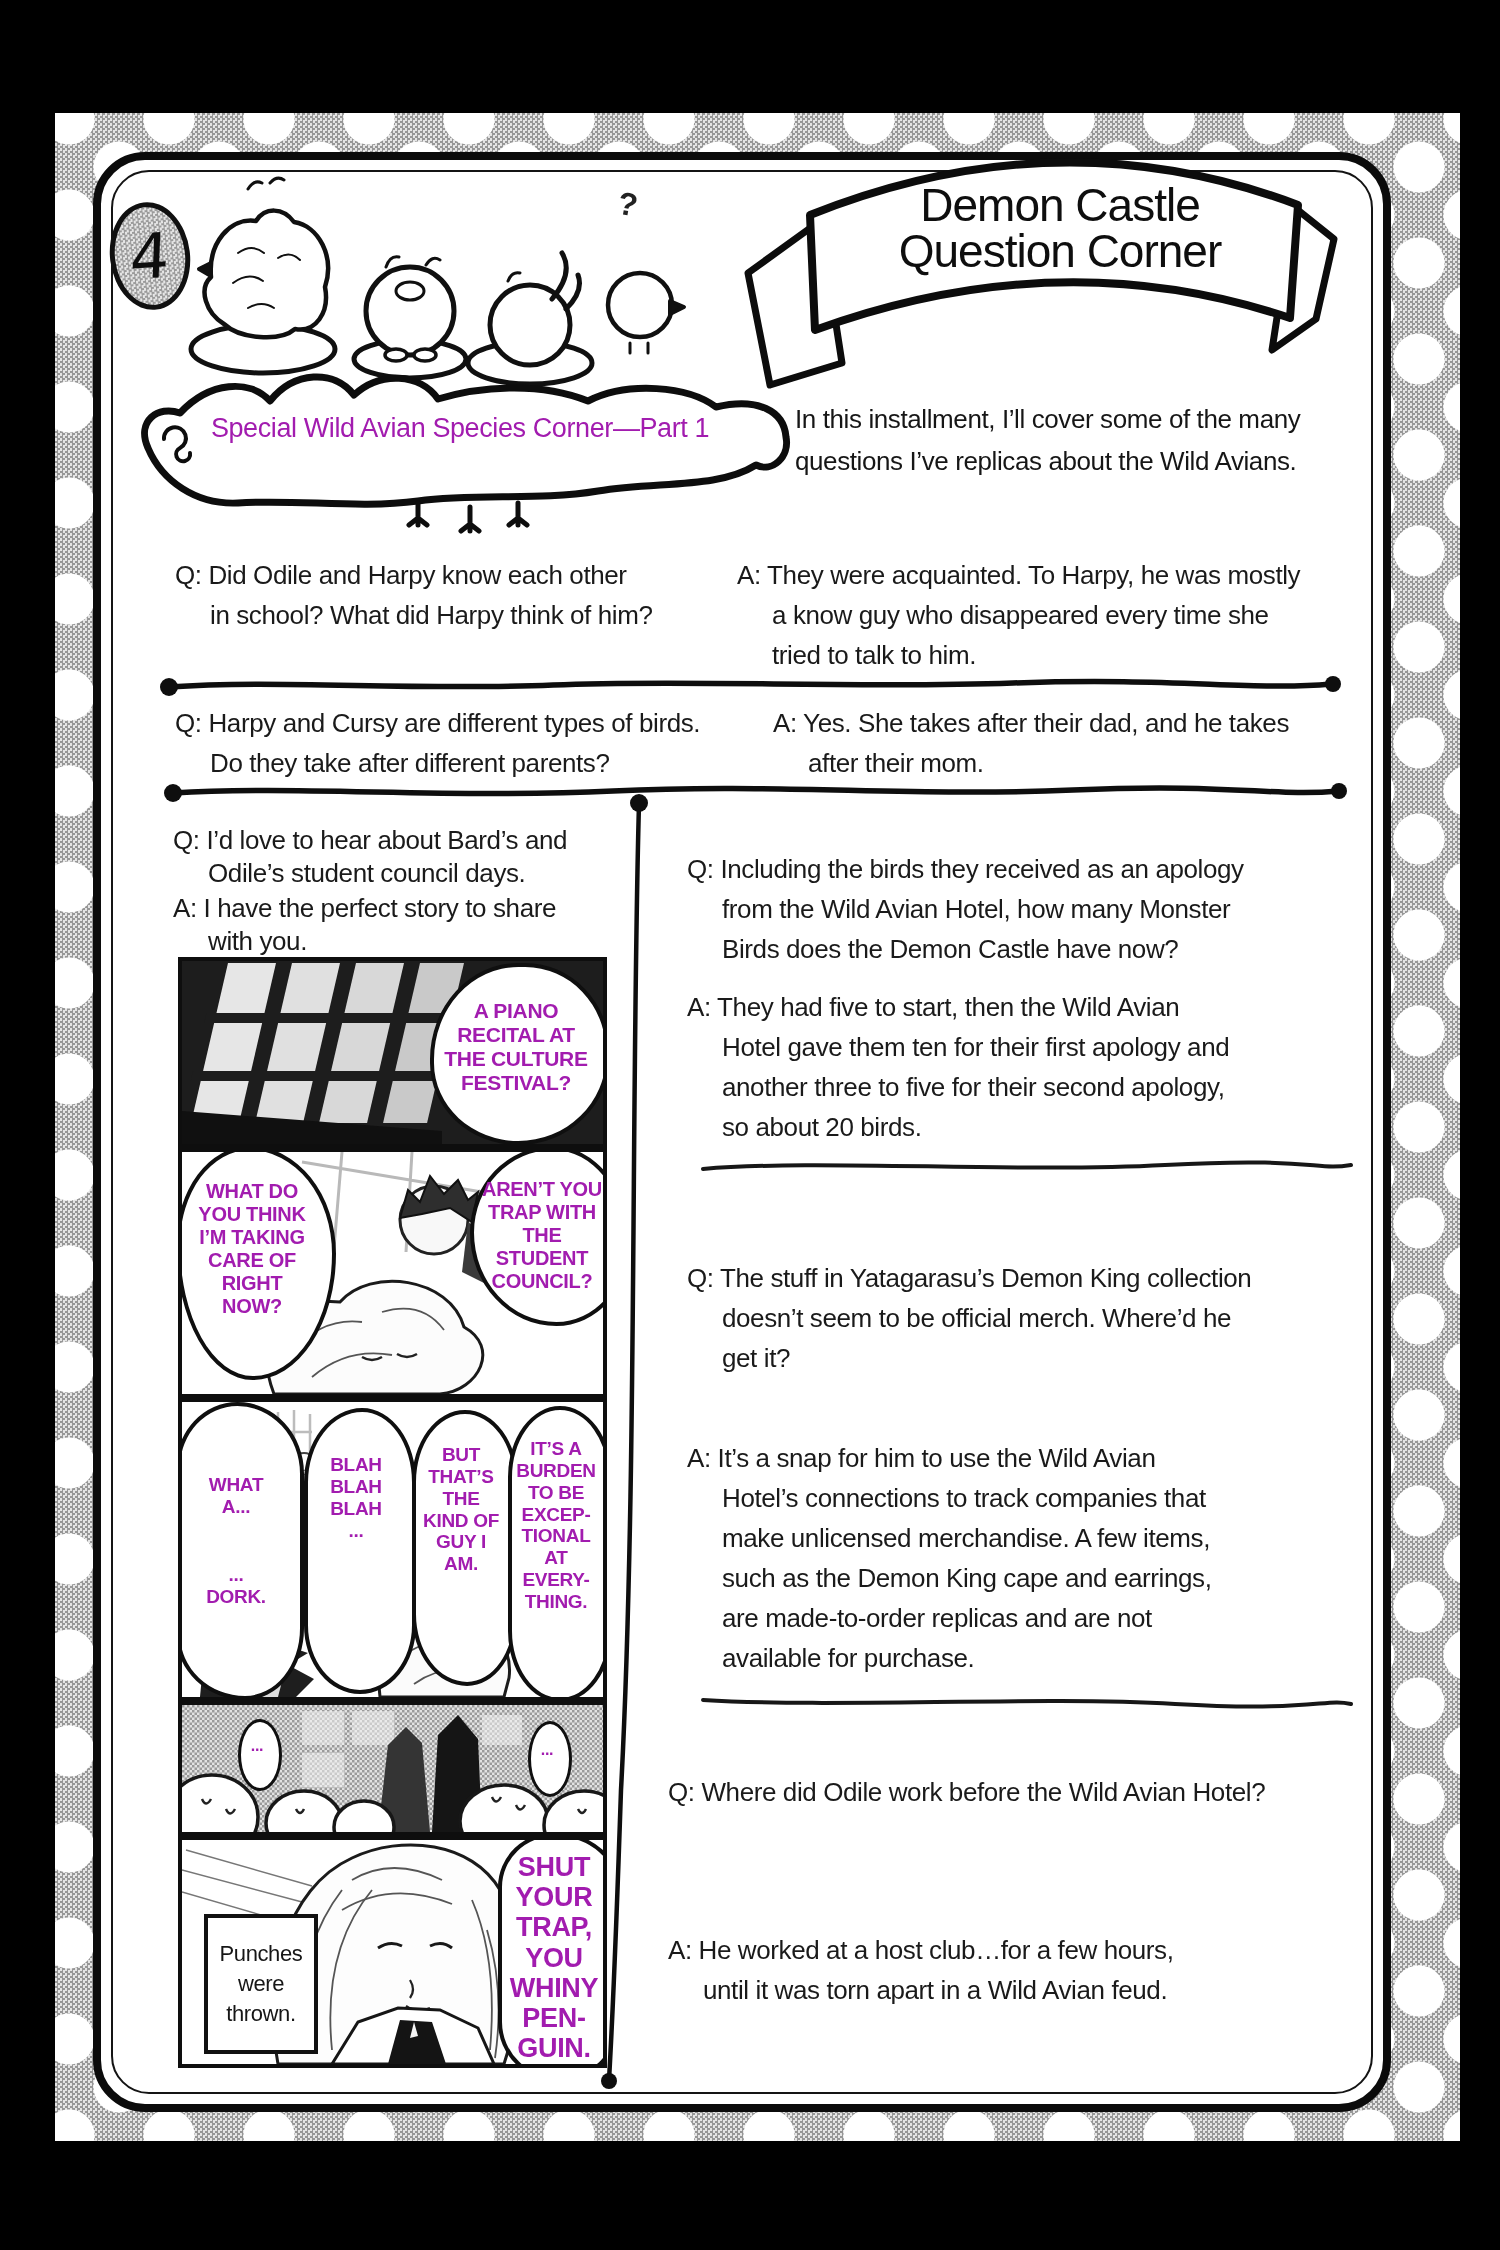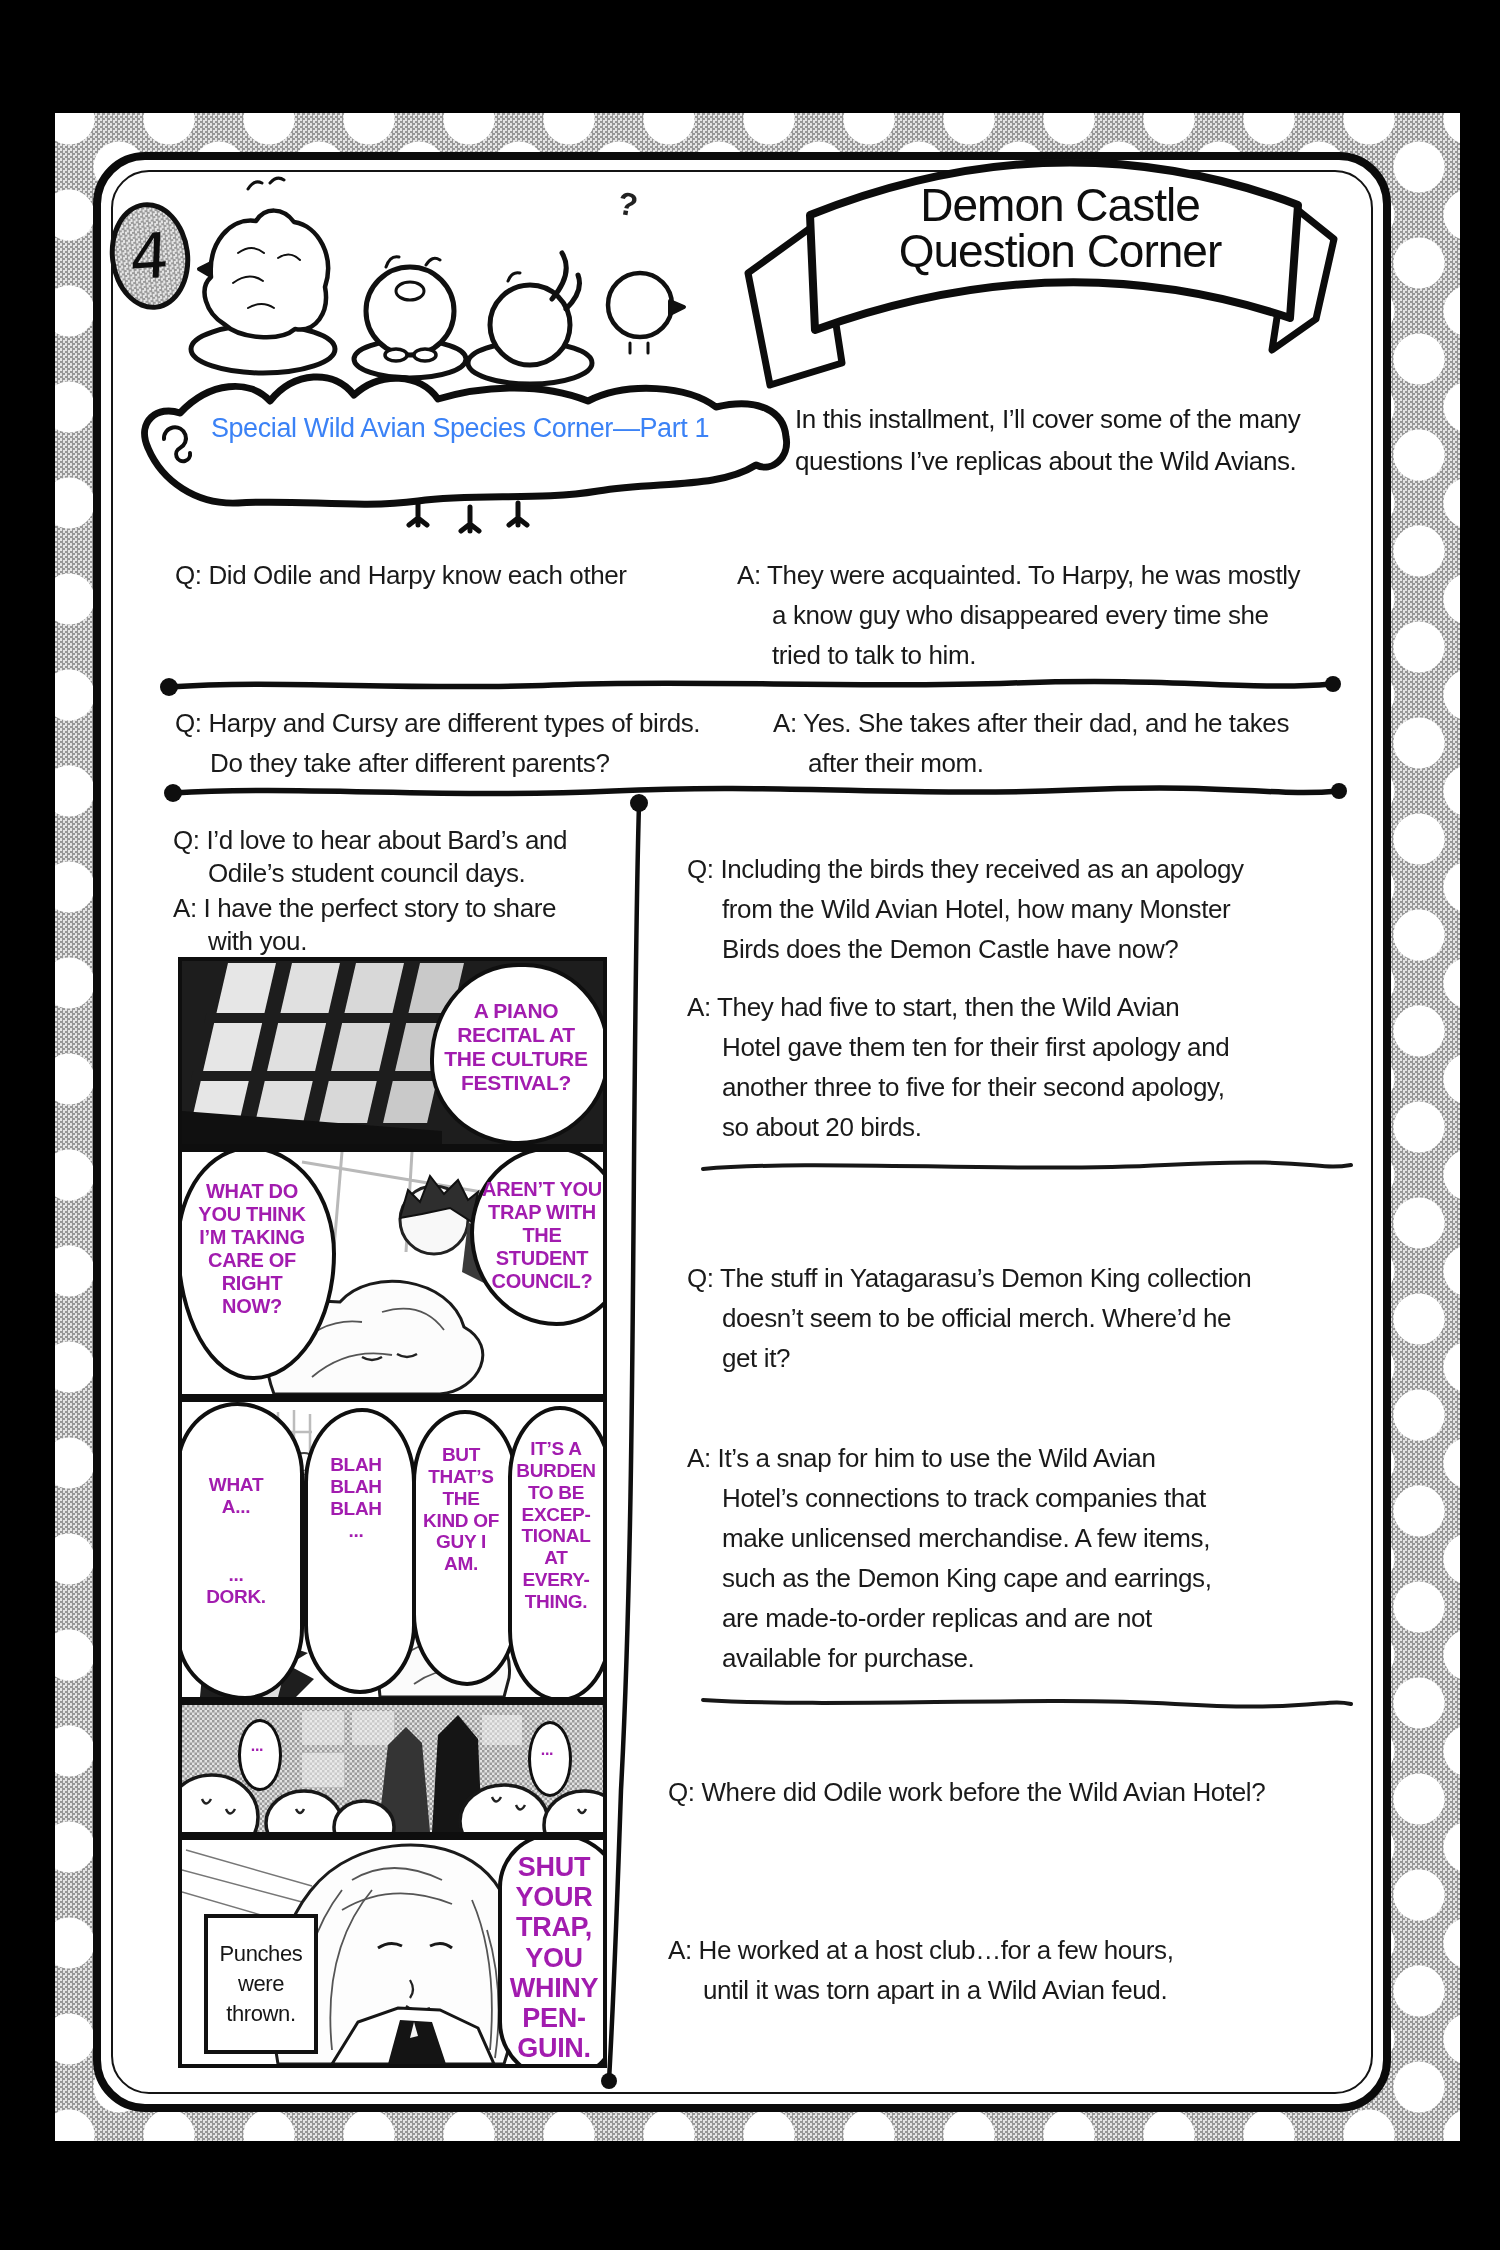--- a/index.html
+++ b/index.html
@@ -23,21 +23,21 @@
   .ht{background:repeating-conic-gradient(#9a9a9a 0% 25%, #e6e6e6 0% 50%);background-size:5px 5px;}
   
   .part-circle{left:9px;top:42px;width:70px;height:98px;border:5px solid #101010;border-radius:50%;
        transform:rotate(-7deg);display:flex;align-items:center;justify-content:center;}
   .part-circle span{font-size:62px;font-family:"DejaVu Sans",sans-serif;color:#0d0d0d;
        transform:rotate(3deg) skewX(-6deg);}
   
   .banner-title{left:759px;width:400px;text-align:center;font-size:46px;line-height:46px;
        letter-spacing:-1px;color:#0e0e0e;}
   .corner-title{left:79px;top:253px;width:560px;text-align:center;font-size:27px;
-       letter-spacing:-0.4px;color:#3b82f6;}
+       letter-spacing:-0.4px;color:#a21caf;}
   .intro{left:694px;top:238px;width:600px;font-size:26px;line-height:42px;letter-spacing:-0.4px;}
   
   .qa{font-size:26px;line-height:40px;letter-spacing:-0.4px;color:#1a1a1a;}
   .qa.tight{line-height:33px;}
   .cont{padding-left:35px;}
   .qmark{font-size:32px;font-weight:bold;transform:rotate(10deg);color:#222;}
   
   .strip{left:77px;top:797px;width:429px;height:1111px;}
   .panel{position:absolute;left:0;width:429px;border:4px solid #0e0e0e;background:#fff;
          box-sizing:border-box;overflow:hidden;}
@@ -107,20 +107,21 @@
     </svg>
     <div class="abs corner-title">Special Wild Avian Species Corner—Part 1</div>
 
     <div class="abs intro">
       <div>In this installment, I’ll cover some of the many</div>
       <div>questions I’ve replicas about the Wild Avians.</div>
     </div>
 
     <div class="abs qa" style="left:74px;top:395px;">
       <div>Q: Did Odile and Harpy know each other</div>
+      <div class="cont">in school? What did Harpy think of him?</div>
     </div>
     <div class="abs qa" style="left:636px;top:395px;">
       <div>A: They were acquainted. To Harpy, he was mostly</div>
       <div class="cont">a know guy who disappeared every time she</div>
       <div class="cont">tried to talk to him.</div>
     </div>
 
     <svg class="abs" style="left:52px;top:513px;" width="1208" height="26" viewBox="0 0 1208 26">
       <path d="M16,14 C120,6 260,18 400,12 S700,16 860,10 S1100,18 1178,11" stroke="#0e0e0e" stroke-width="5.5" fill="none" stroke-linecap="round"></path>
       <circle cx="16" cy="14" r="9" fill="#0e0e0e"></circle>

